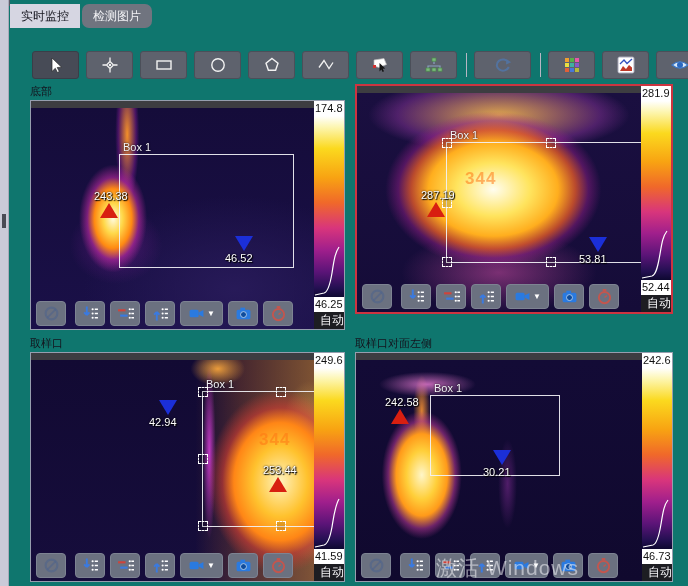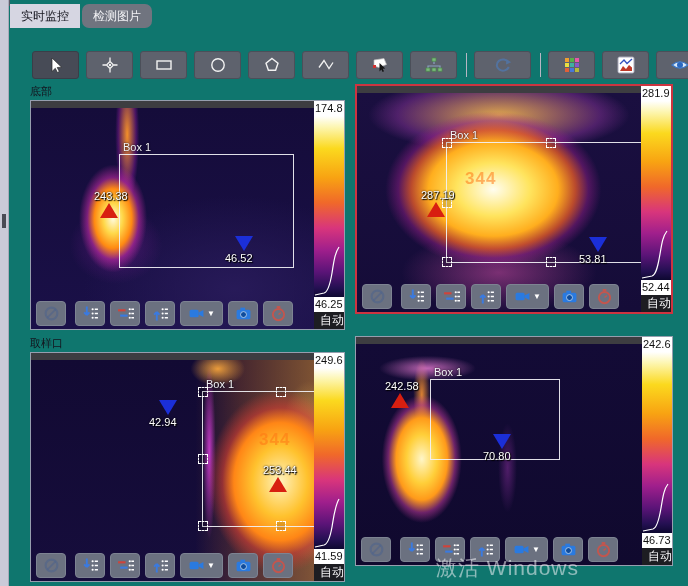--- a/index.html
+++ b/index.html
@@ -484,34 +484,35 @@
       <circle cx="8" cy="9" r="5.3" stroke="#c2564e" stroke-width="1.8" fill="none"></circle>
       <path d="M8 9 L10.3 7" stroke="#c2564e" stroke-width="1.4"></path>
     </svg>
   </div>
 </div>
       </div>
     </div>
   </section>
 
   <section class="panel p3">
+    <div class="panel-title">取样口对面左侧</div>
     <div class="frame">
       <div class="view">
         <div class="video-strip"></div>
         <div class="thermal t3">
           <div class="roi-box" style="left:26px;top:35px;width:130px;height:81px">
             <span class="roi-label">Box 1</span>
           </div>
           <div class="marker" style="left:29px;top:36px">
             <span class="mval">242.58</span>
             <span class="tri hot"></span>
           </div>
           <div class="marker" style="left:127px;top:90px">
             <span class="tri cold"></span>
-            <span class="mval">70.80</span>
+            <span class="mval">30.21</span>
           </div>
         </div>
         <div class="scalebar">
           <div class="smax">242.6</div>
           <div class="sgrad">
             <svg class="hist" width="28" height="52" viewBox="0 0 28 52">
               <path d="M1 50 L11 48 C15 47 17 39 19 27 C21 15 22 8 26 3" stroke="#fff" stroke-width="1.2" fill="none"></path>
             </svg>
           </div>
           <div class="smin">46.73</div>

